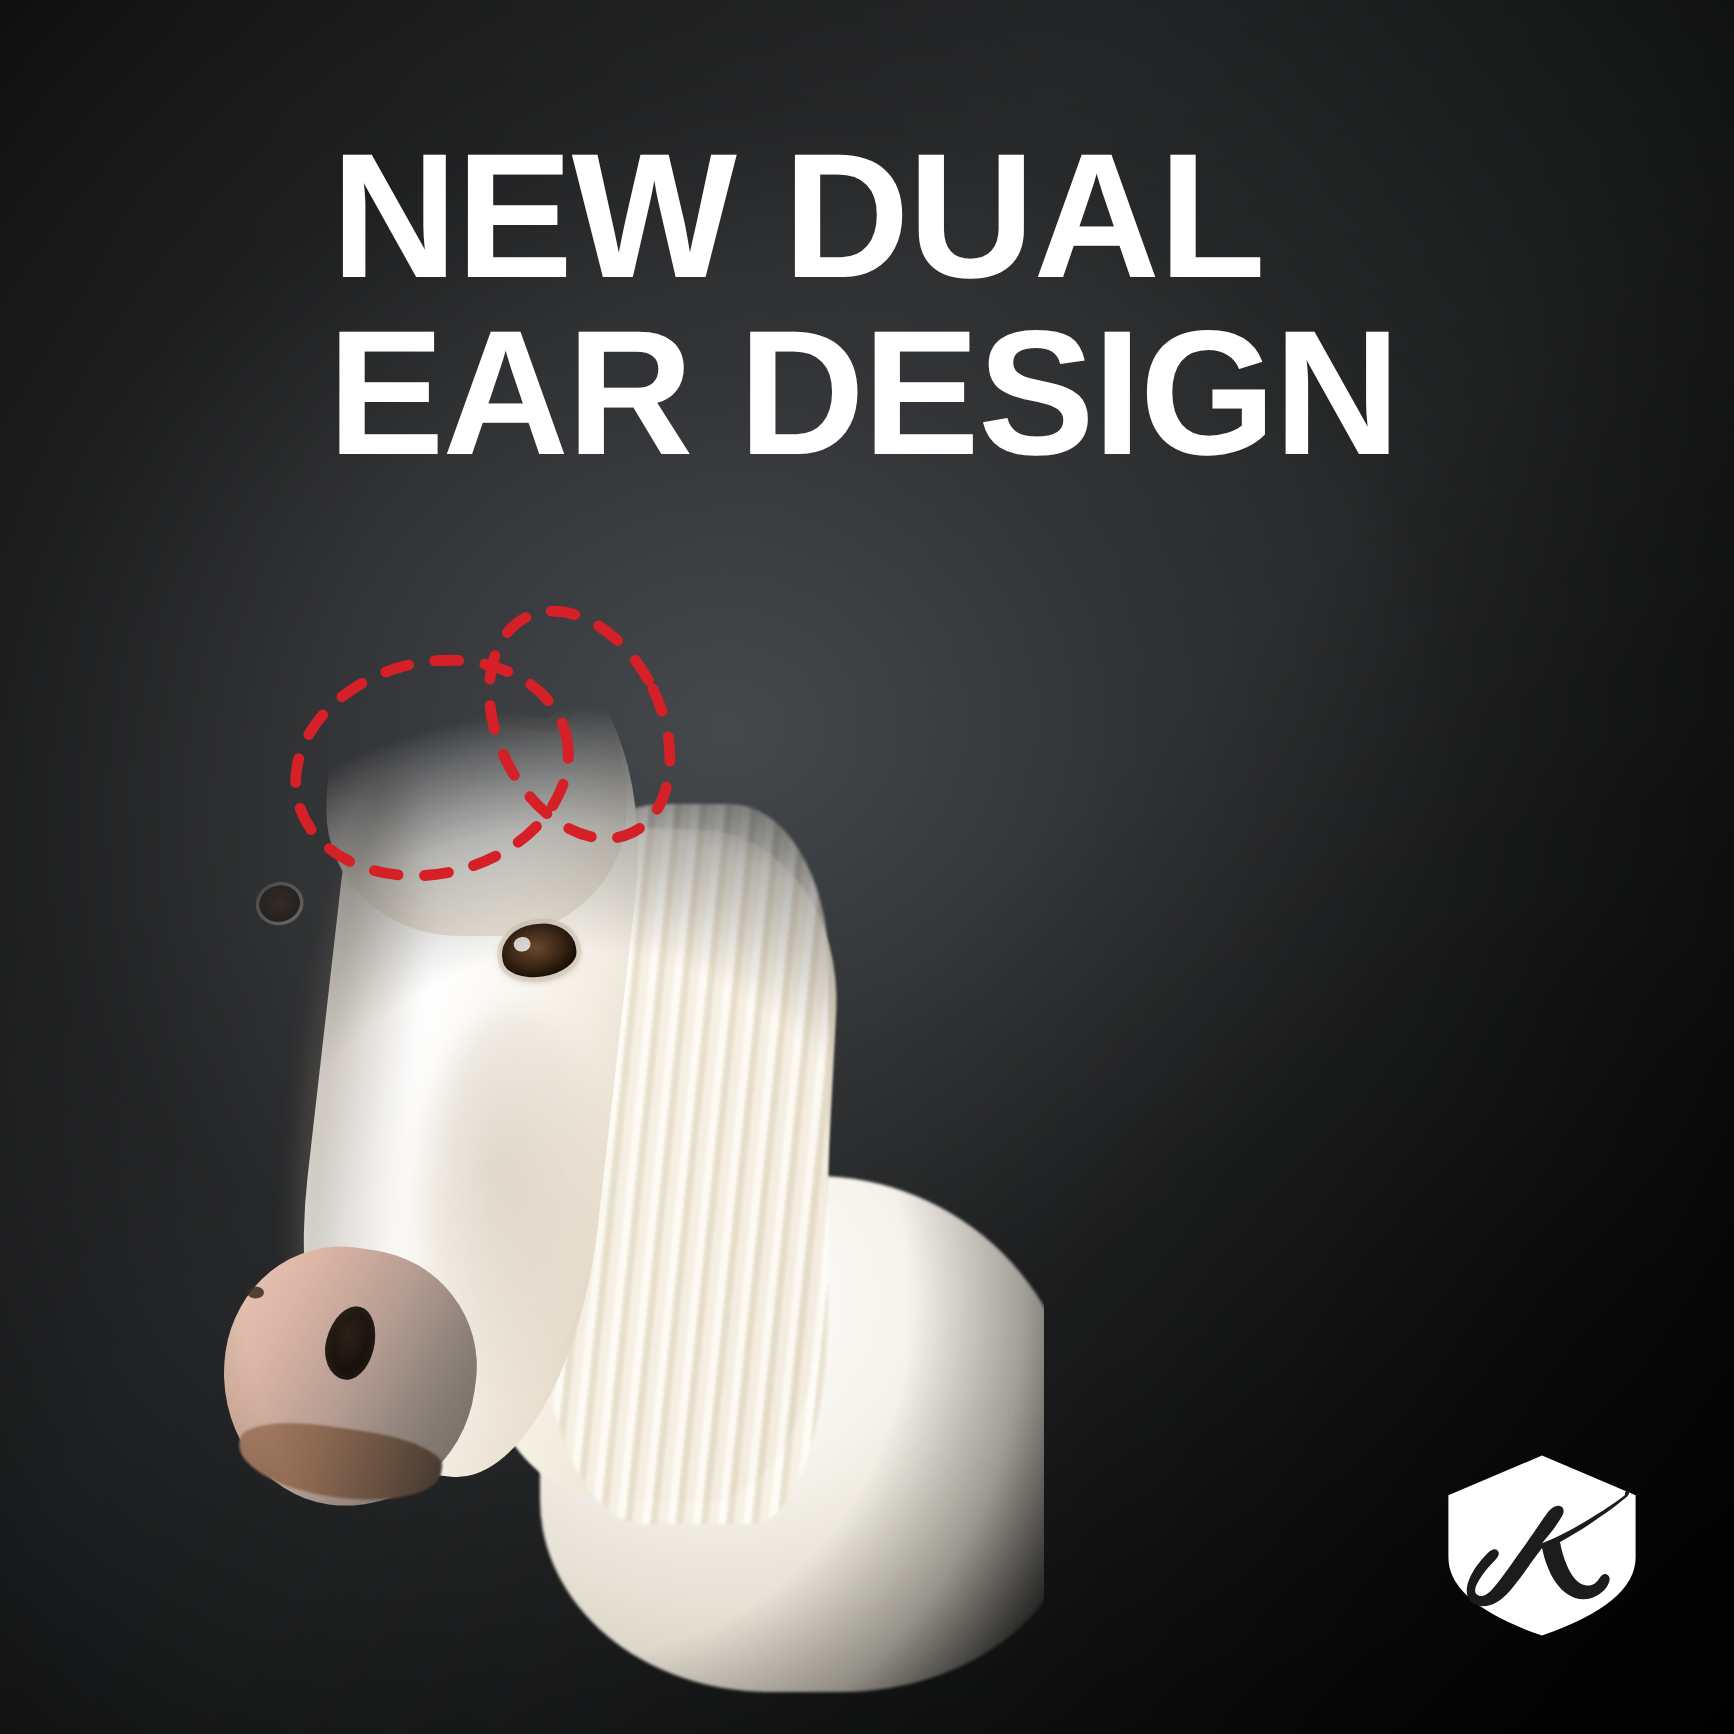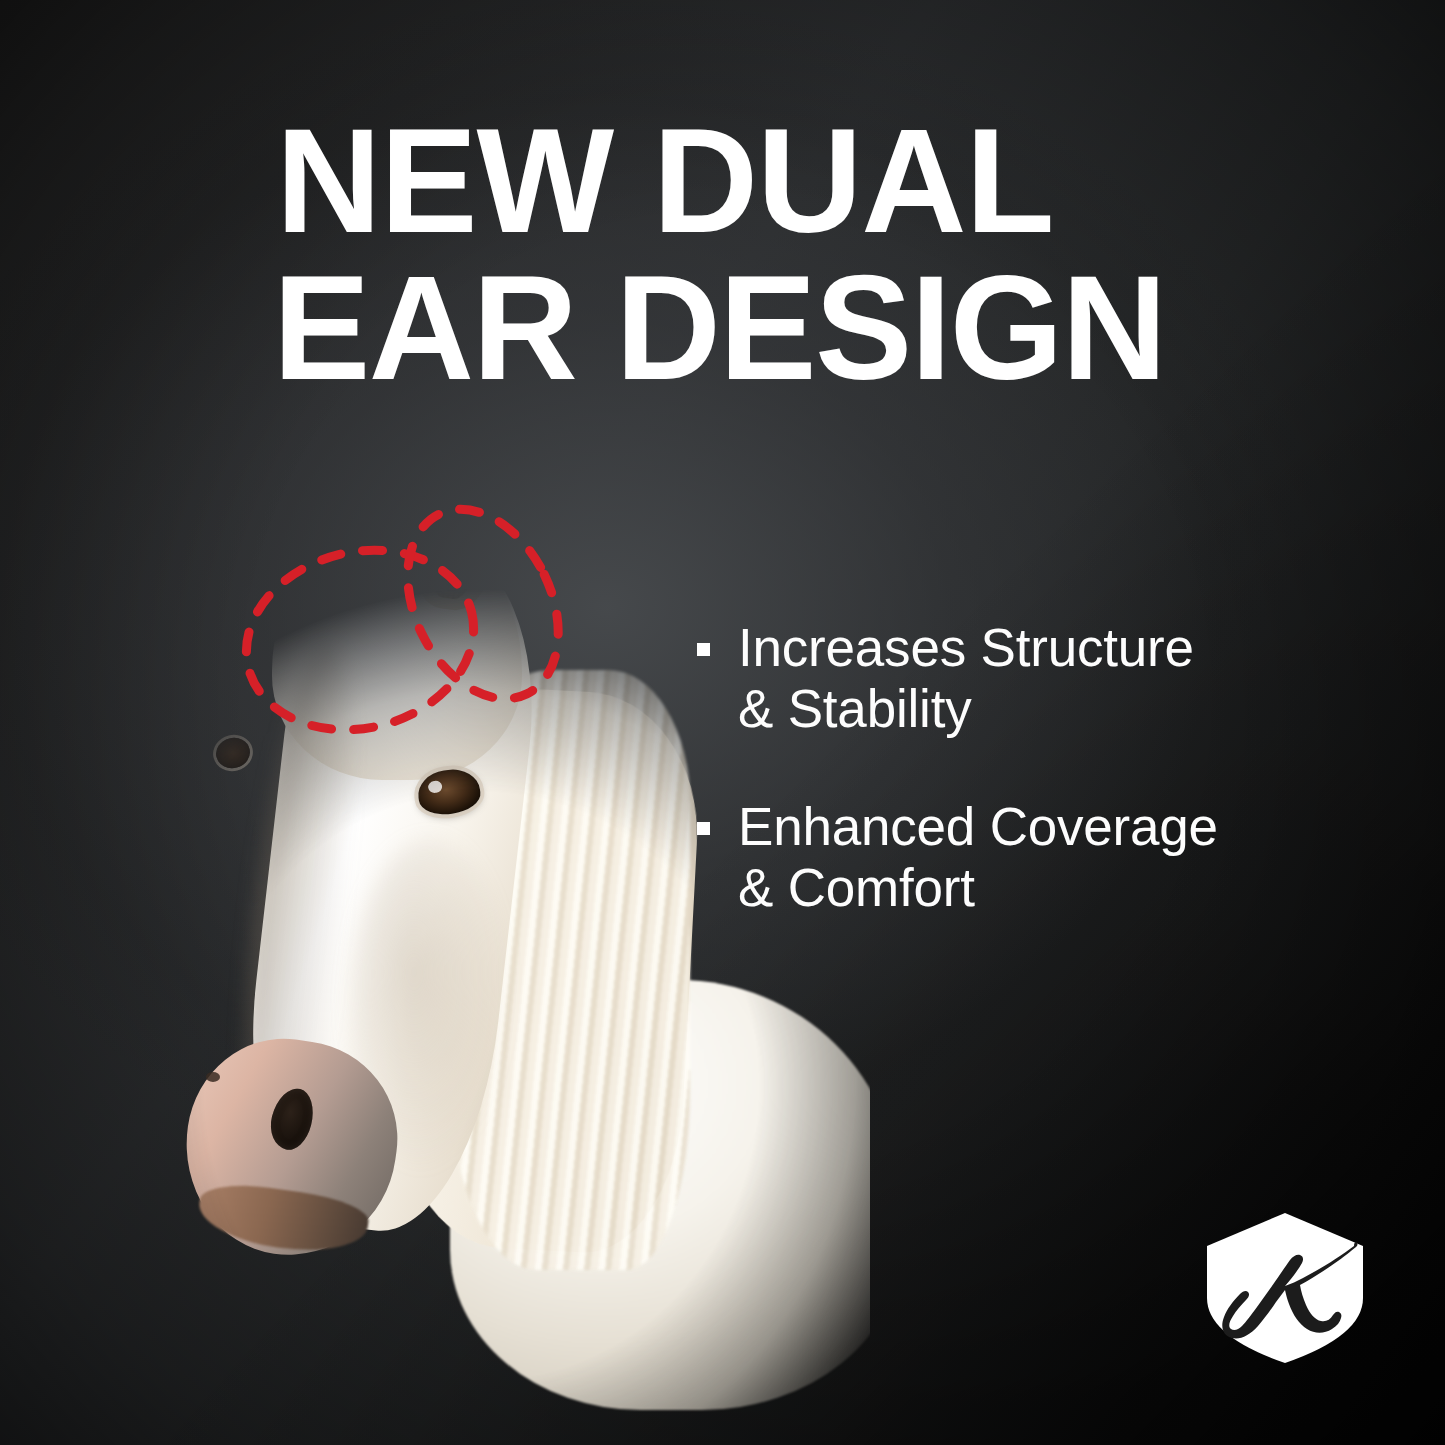--- a/index.html
+++ b/index.html
@@ -318,32 +318,20 @@
       <div class="nostril-small"></div>
       <div class="lip"></div>
     </div>
   </div>
 
   <svg class="annot" viewBox="0 0 1445 1445">
     <ellipse cx="360" cy="640" rx="115" ry="88" transform="rotate(-14 360 640)" fill="none" stroke="#d62028" stroke-width="9" stroke-linecap="round" stroke-dasharray="20 22"></ellipse>
     <ellipse cx="483" cy="604" rx="68" ry="100" transform="rotate(-26 483 604)" fill="none" stroke="#d62028" stroke-width="9" stroke-linecap="round" stroke-dasharray="20 22"></ellipse>
   </svg>
 
-  <div class="bullets">
-    <div class="bullet-row">
-      <span class="bullet-mark"></span>
-      <span class="bullet-text">Increases Structure
-&amp; Stability</span>
-    </div>
-    <div class="bullet-row">
-      <span class="bullet-mark"></span>
-      <span class="bullet-text">Enhanced Coverage
-&amp; Comfort</span>
-    </div>
-  </div>
 
   <svg class="logo" viewBox="0 0 166 152">
     <path fill="#ffffff" d="M83 1 L161 34 L161 86 Q161 124 83 151 Q5 124 5 86 L5 34 Z"></path>
     <g fill="#1c1c1c">
       <path d="M152 34
                C139 44 120 56 101 66
                C95 69 89 72 83 74
                C90 66 96 58 100 51
                C102 47 101 44 98 43
                C95 42 91 44 88 48

